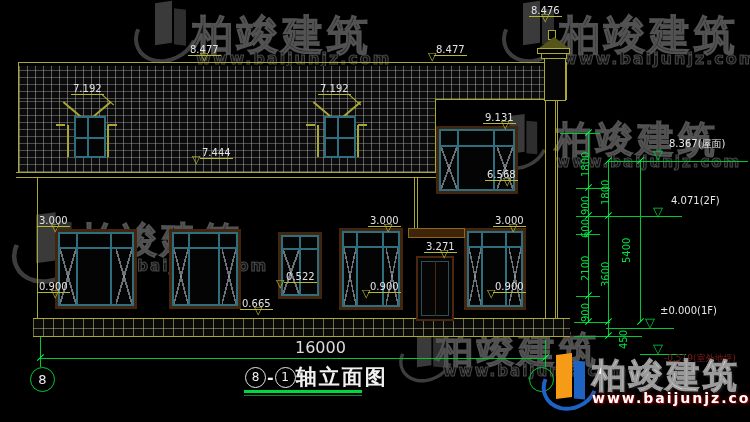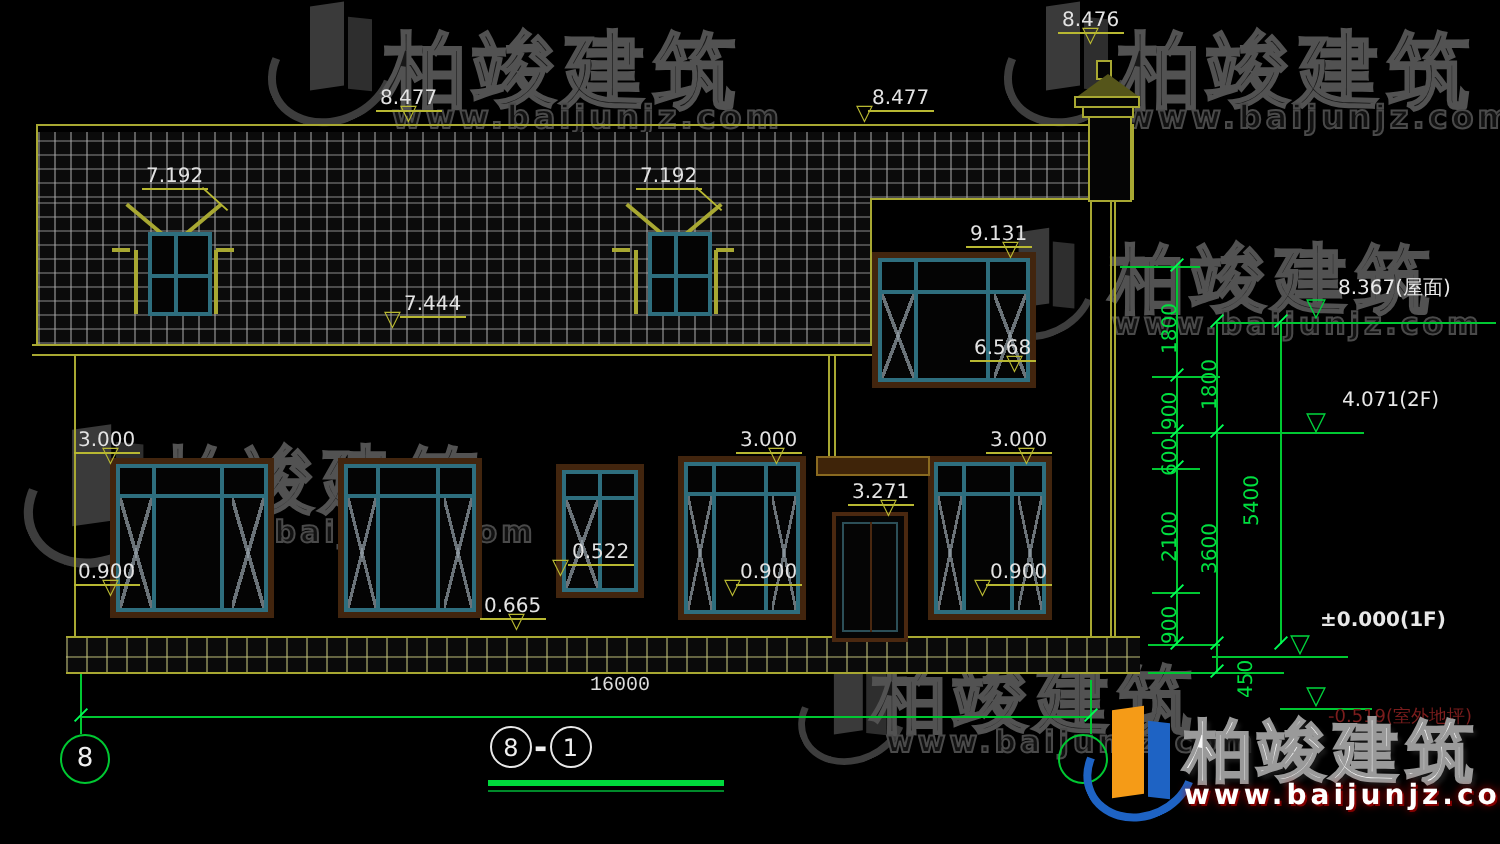--- a/index.html
+++ b/index.html
@@ -47,21 +47,21 @@
   .em .u{display:block;height:1px;background:#b8b832;min-width:32px;}
   .em .tri{position:absolute;top:7px;color:#b8b832;font-size:11px;line-height:1;font-style:normal;}
   .em .lead{position:absolute;width:17px;height:1px;background:#b8b832;transform:rotate(42deg);font-style:normal;}
   
   .lv{position:absolute;z-index:5;font-size:10px;color:#e8e8e8;white-space:nowrap;}
   .lvtri{position:absolute;z-index:5;color:#00d23c;font-size:13px;line-height:1;}
   .lvred{position:absolute;z-index:5;font-size:9px;color:#7c1d1d;white-space:nowrap;}
   
   .vd{position:absolute;z-index:5;color:#00e040;font-size:10px;transform:rotate(-90deg);
       transform-origin:0 100%;white-space:nowrap;}
-  .gtx{position:absolute;z-index:5;color:#dcdcdc;font-size:10px;font-family:Liberation Mono, monospace;}
+  .gtx{position:absolute;z-index:5;color:#dcdcdc;font-size:16px;}
   
   .plinth{position:absolute;z-index:3;background-color:#0a0a0a;
     border-top:1px solid #a8a832;border-bottom:1px solid #a8a832;
     background-image:
       repeating-linear-gradient(90deg,rgba(190,190,120,.55) 0 1px,transparent 1px 10px),
       linear-gradient(0deg,transparent 0 7px,rgba(190,190,120,.5) 7px 8px,transparent 8px);}
   
   .bub{position:absolute;z-index:5;width:23px;height:23px;border:1.5px solid #00c832;border-radius:50%;
        color:#efefef;font-size:13px;display:flex;align-items:center;justify-content:center;}
   .title{position:absolute;z-index:6;display:flex;align-items:center;color:#f0f0f0;}
@@ -350,39 +350,40 @@
   <div class="vd" style="left:611px;top:194px;">1800</div>
   <div class="vd" style="left:611px;top:276px;">3600</div>
   <div class="vd" style="left:629px;top:338px;">450</div>
   <div class="vd" style="left:632px;top:252px;">5400</div>
 
   <i class="lvtri" style="left:653px;top:148px;">▽</i>
   <div class="lv" style="left:669px;top:137px;">8.367(屋面)</div>
   <i class="lvtri" style="left:653px;top:205px;">▽</i>
   <div class="lv" style="left:671px;top:195px;">4.071(2F)</div>
   <i class="lvtri" style="left:645px;top:316px;">▽</i>
-  <div class="lv" style="left:660px;top:305px;font-weight:bold;">±0.000(1F)</div>
+  <div class="lv" style="left:660px;top:305px;">±0.000(1F)</div>
   <i class="lvtri" style="left:653px;top:342px;">▽</i>
   <div class="lvred" style="left:664px;top:352px;">-0.519(室外地坪)</div>
 
   <div class="gvl" style="left:40px;top:337px;height:30px;"></div>
   <div class="gvl" style="left:545px;top:340px;height:27px;"></div>
   <div class="ghl" style="left:40px;top:358px;width:505px;"></div>
   <i class="tick" style="left:36px;top:357px;"></i>
   <i class="tick" style="left:541px;top:357px;"></i>
   <div class="gtx" style="left:295px;top:338px;">16000</div>
   <div class="bub" style="left:30px;top:367px;">
     <span>8</span>
   </div>
   <div class="bub" style="left:529px;top:367px;"></div>
 
   <div class="title" style="left:245px;top:363px;">
     <span class="tc">8</span>
     <span class="tdash">-</span>
     <span class="tc">1</span>
+    <span class="ttxt">轴立面图</span>
   </div>
   <div style="position:absolute;left:244px;top:390px;width:118px;height:3px;background:#00d93c;z-index:6;"></div>
   <div style="position:absolute;left:244px;top:395px;width:118px;height:1px;background:#00892a;z-index:6;"></div>
 
   <div class="clogo" style="left:541px;top:352px;">
       <i class="sw"></i>
       <i class="b1"></i>
       <i class="b2"></i>
     </div>
   <div class="wm6cn" style="left:592px;top:353px;">柏竣建筑</div>

